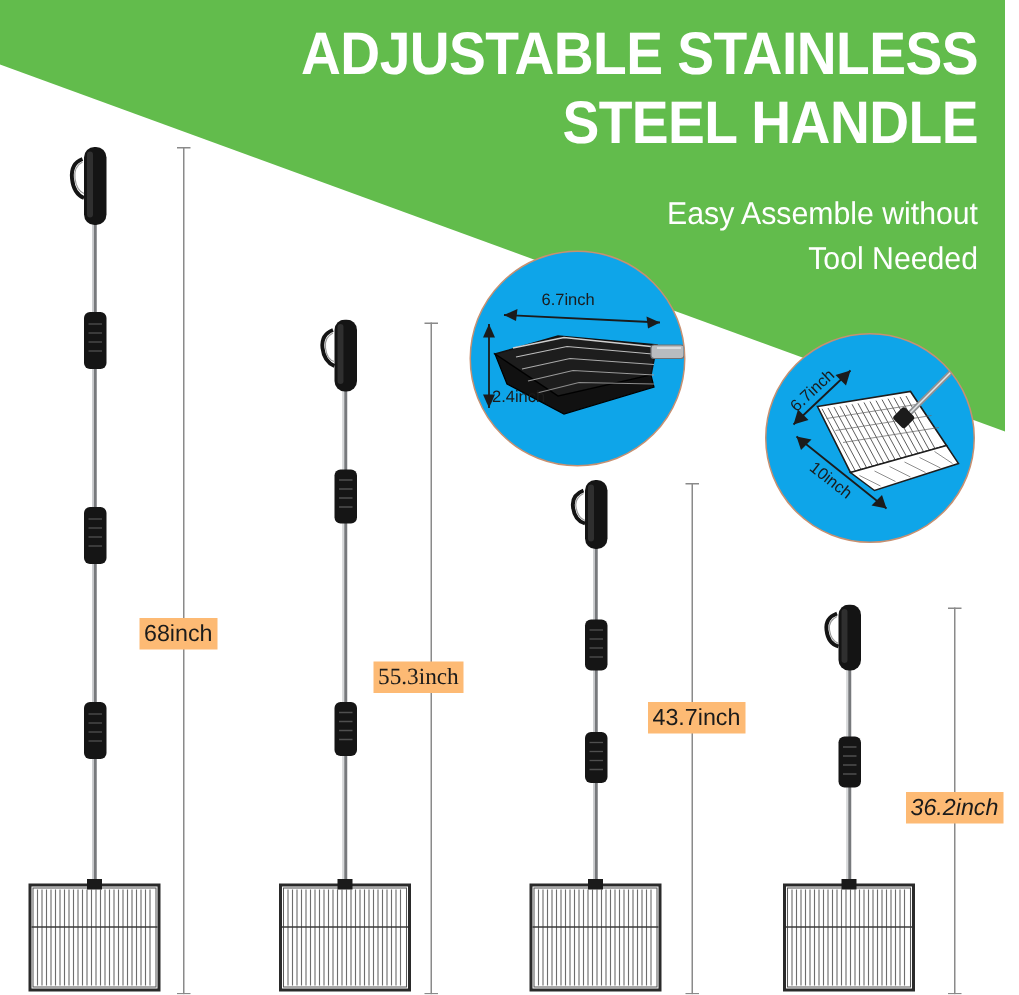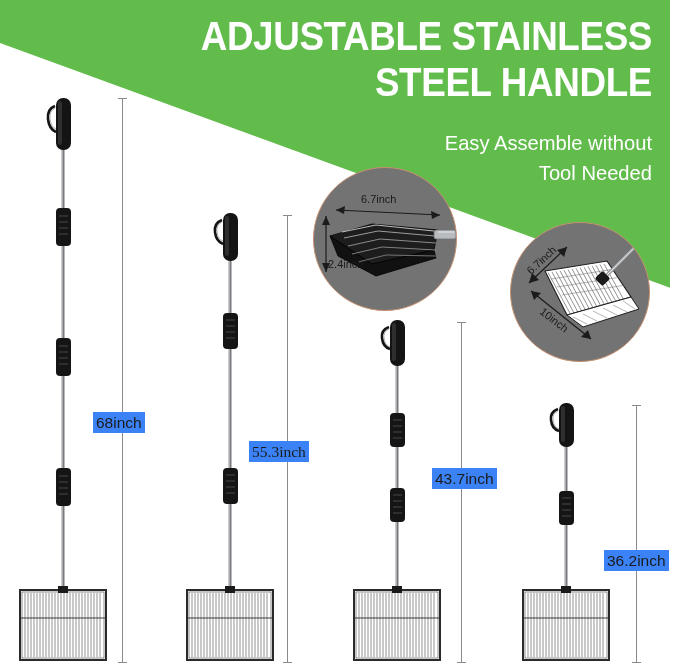--- a/index.html
+++ b/index.html
@@ -45,21 +45,21 @@
     font-size:21px;
     font-weight:normal;
     line-height:1.45;
     transform:scaleX(0.96);
     transform-origin:100% 0;
     white-space:nowrap;
   }
   .subhead .s1,.subhead .s2{display:block;}
 
   
-  .callout{position:absolute;border-radius:50%;background:#737373;
+  .callout{position:absolute;border-radius:50%;background:#0ea5e9;
            border:1.2px solid #c79071;box-sizing:border-box;overflow:hidden;}
   #callout-folded{left:313px;top:167px;width:144px;height:144px;}
   #callout-open{left:510px;top:222px;width:140px;height:140px;}
   .callout svg{position:absolute;left:0;top:0;}
 
   .dimtext{font-family:"Liberation Sans",sans-serif;fill:#1b1b1b;font-size:11px;}
 
   
   .rake{position:absolute;bottom:0;}
   .rake svg{display:block;}
@@ -68,21 +68,21 @@
   .dimline{position:absolute;}
   .dimline .bar{position:absolute;left:4px;top:0;width:1px;background:#8a8a8a;}
   .dimline .cap{position:absolute;width:9px;height:1px;background:#8a8a8a;left:0;}
   .dimline .cap.top{top:0;}
   .dimline .cap.bot{bottom:0;}
   .dimlabel{
     position:absolute;
     color:#1b1b1b;
     font-size:15.5px;
     white-space:nowrap;
-    background:#3b82f6;
+    background:#fdba74;
     padding:2px 3px;
     line-height:1.1;
   }
 </style>
 </head>
 <body>
 
 <div id="stage">
 
   <div class="banner">
@@ -470,15 +470,15 @@
         <line x1="3" y1="215" x2="87" y2="215" stroke="#3a3a3a" stroke-width="1.1"></line>
         <rect x="40" y="183" width="10" height="7" fill="#1a1a1a"></rect>
       </g>
     </svg>
   </div>
   <div class="dimline" id="dim-4" style="left:632px;top:405px;height:258px;">
     <div class="bar" style="height: 258px; background: rgb(138, 138, 138);"></div>
     <div class="cap top" style="background: rgb(138, 138, 138);"></div>
       <div class="cap bot" style="background: rgb(138, 138, 138);"></div>
   </div>
-  <div class="dimlabel" style="left: 604px; top: 550px; color: rgb(27, 27, 27);">36.2inch</div>
+  <div class="dimlabel" style="left: 604px; top: 528px; color: rgb(27, 27, 27); font-style: italic;">36.2inch</div>
 
 </div>
 
 </body></html>

